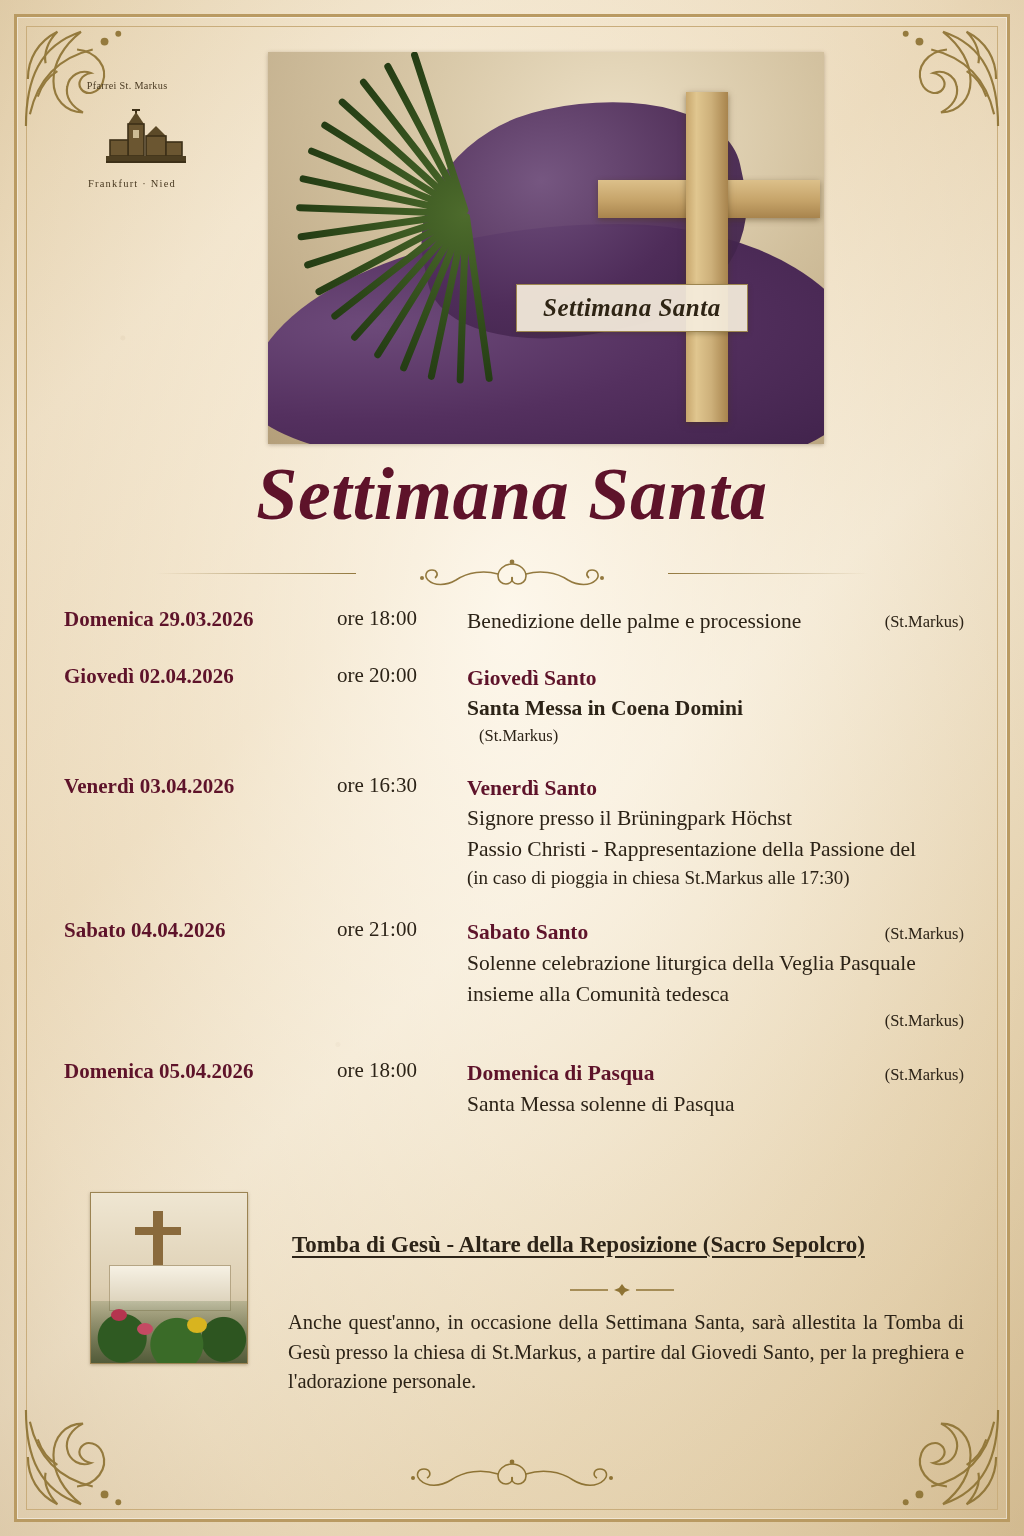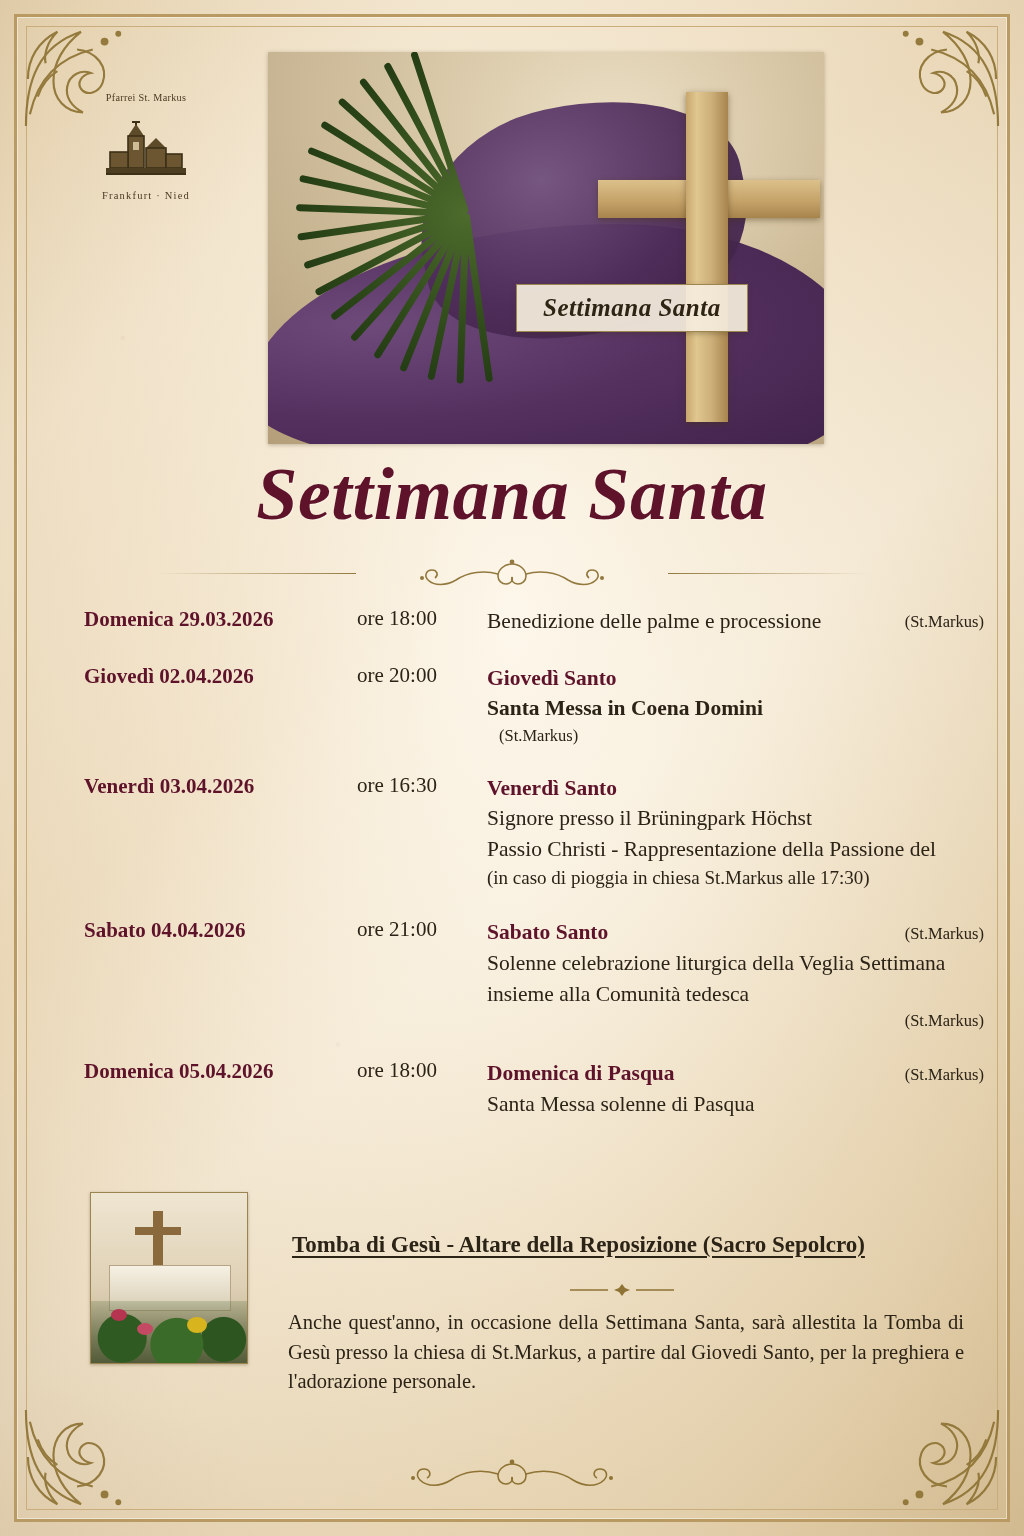--- a/index.html
+++ b/index.html
@@ -61,24 +61,23 @@
   .corner svg { width: 100%; height: 100%; display: block; }
   .corner.tl { left: 20px;  top: 20px; }
   .corner.tr { right: 20px; top: 20px;  transform: scaleX(-1); }
   .corner.bl { left: 20px;  bottom: 20px; transform: scaleY(-1); }
   .corner.br { right: 20px; bottom: 20px; transform: scale(-1,-1); }
 
   
   .logo {
     position: absolute;
     left: 88px;
-    top: 92px;
+    top: 80px;
     width: 116px;
     height: 132px;
-    text-align: center;
     color: #4a3b25;
   }
   .logo .logo-top {
     font-size: 10px;
     letter-spacing: .3px;
     font-family: "Liberation Serif", serif;
     transform: scaleX(1.02);
     color: #4a3a22;
     white-space: nowrap;
   }
@@ -198,21 +197,21 @@
   .divider .line {
     width: 200px; height: 1px;
     background: linear-gradient(90deg, rgba(147,121,63,0) 0%, #93793f 100%);
   }
   .divider .line.right { background: linear-gradient(90deg, #93793f 0%, rgba(147,121,63,0) 100%); }
   .divider svg { margin: 0 6px; }
 
   
   .schedule {
     position: absolute;
-    left: 84px;
+    left: 64px;
     top: 606px;
     width: 900px;
   }
   .row {
     display: flex;
     align-items: flex-start;
     margin-bottom: 26px;
   }
   .row .date {
     width: 245px;
@@ -516,21 +515,21 @@
 
     <div class="row">
       <div class="date">Sabato 04.04.2026</div>
       <div class="time">ore 21:00</div>
       <div class="desc">
         <div class="head">
           <span>Sabato Santo</span>
           <span class="loc">(St.Markus)</span>
         </div>
         <div class="line">
-            <span>Solenne celebrazione liturgica della Veglia Settimana</span>
+            <span>Solenne celebrazione liturgica della Veglia Pasquale</span>
           </div>
         <div class="line">
           <span>insieme alla Comunità tedesca</span>
         </div>
         <div class="line" style="justify-content:flex-end">
           <span class="loc loc-right">(St.Markus)</span>
         </div>
       </div>
     </div>
 

